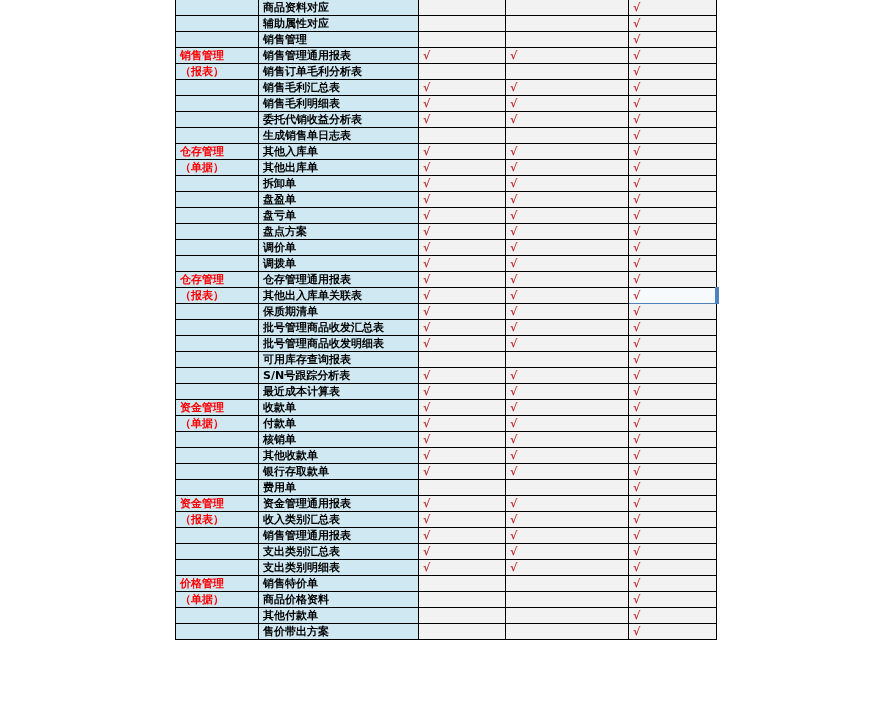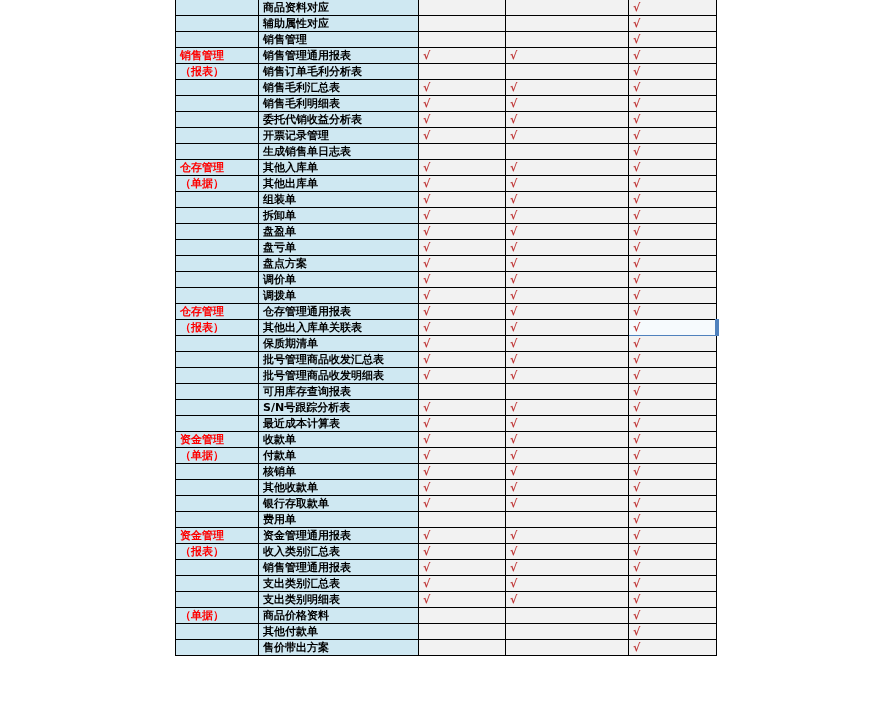--- a/index.html
+++ b/index.html
@@ -120,27 +120,20 @@
         </tr>
         <tr>
           <td class="cat"></td>
           <td class="feat">委托代销收益分析表</td>
           <td class="chk">√</td>
           <td class="chk">√</td>
           <td class="chk">√</td>
         </tr>
         <tr>
           <td class="cat"></td>
-          <td class="feat">开票记录管理</td>
-          <td class="chk">√</td>
-          <td class="chk">√</td>
-          <td class="chk">√</td>
-        </tr>
-        <tr>
-          <td class="cat"></td>
           <td class="feat">生成销售单日志表</td>
           <td class="chk"></td>
           <td class="chk"></td>
           <td class="chk">√</td>
         </tr>
         <tr>
           <td class="cat">仓存管理</td>
           <td class="feat">其他入库单</td>
           <td class="chk">√</td>
           <td class="chk">√</td>
@@ -148,27 +141,20 @@
         </tr>
         <tr>
           <td class="cat">（单据）</td>
           <td class="feat">其他出库单</td>
           <td class="chk">√</td>
           <td class="chk">√</td>
           <td class="chk">√</td>
         </tr>
         <tr>
           <td class="cat"></td>
-          <td class="feat">组装单</td>
-          <td class="chk">√</td>
-          <td class="chk">√</td>
-          <td class="chk">√</td>
-        </tr>
-        <tr>
-          <td class="cat"></td>
           <td class="feat">拆卸单</td>
           <td class="chk">√</td>
           <td class="chk">√</td>
           <td class="chk">√</td>
         </tr>
         <tr>
           <td class="cat"></td>
           <td class="feat">盘盈单</td>
           <td class="chk">√</td>
           <td class="chk">√</td>
@@ -326,20 +312,27 @@
           <td class="feat">支出类别汇总表</td>
           <td class="chk">√</td>
           <td class="chk">√</td>
           <td class="chk">√</td>
         </tr>
         <tr>
           <td class="cat"></td>
           <td class="feat">支出类别明细表</td>
           <td class="chk">√</td>
           <td class="chk">√</td>
+          <td class="chk">√</td>
+        </tr>
+        <tr>
+          <td class="cat">价格管理</td>
+          <td class="feat">销售特价单</td>
+          <td class="chk"></td>
+          <td class="chk"></td>
           <td class="chk">√</td>
         </tr>
         <tr>
           <td class="cat">（单据）</td>
           <td class="feat">商品价格资料</td>
           <td class="chk"></td>
           <td class="chk"></td>
           <td class="chk">√</td>
         </tr>
         <tr>

